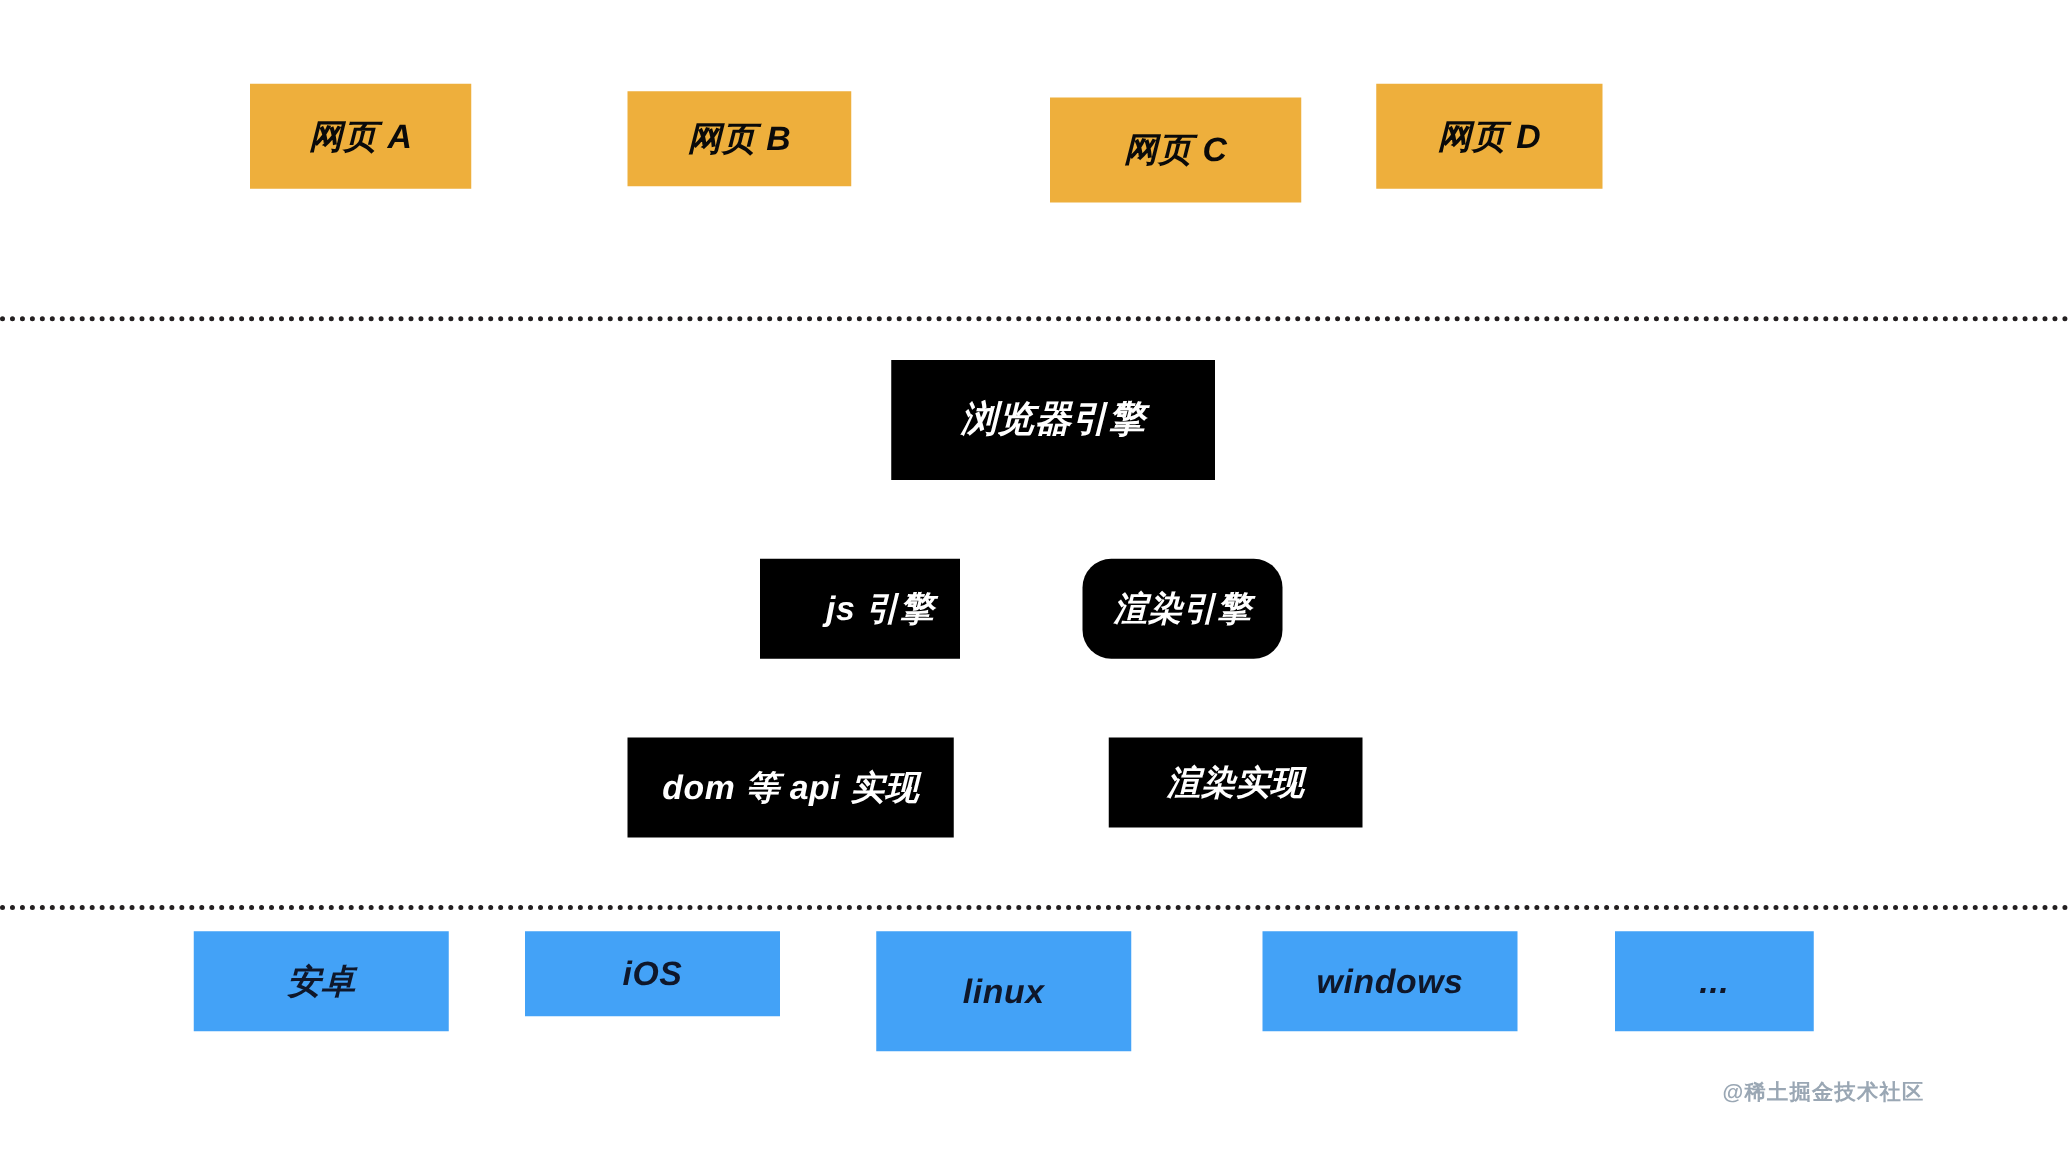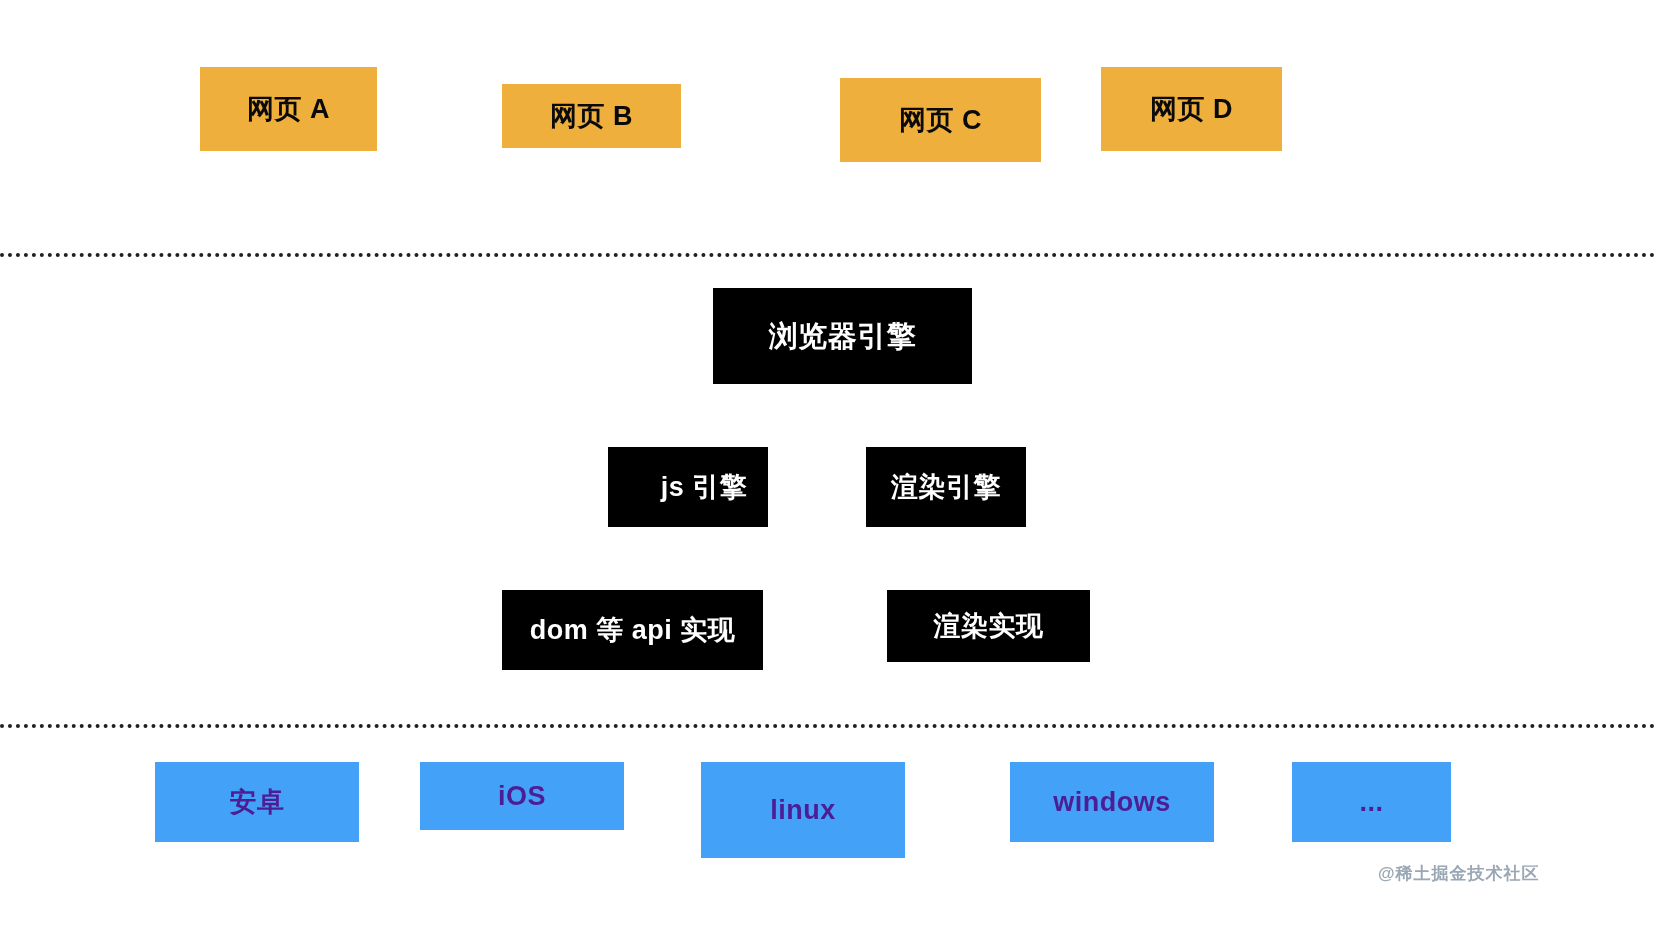--- a/index.html
+++ b/index.html
@@ -24,20 +24,21 @@
     position: absolute;
     display: flex;
     align-items: center;
     justify-content: center;
     box-sizing: border-box;
     font-weight: bold;
     letter-spacing: 0.5px;
     white-space: nowrap;
     line-height: 1;
     user-select: none;
+    font-style: italic;
   }
 
   .node.page {
     background: #eeaf3c;
     color: #0a0a0a;
     font-size: 27px;
   }
 
   .node.engine {
     background: #000000;
@@ -45,23 +46,22 @@
     font-size: 27px;
   }
 
   .node.engine.big {
     font-size: 29px;
     margin-left: 20px;
   }
 
   .node.platform {
     background: #43a2f7;
-    color: #4c1d95;
+    color: #0f172a;
     font-size: 27px;
-    margin-top: 17px;
   }
 
   
   .divider {
     position: absolute;
     left: 0;
     width: 1656px;
     height: 0;
     border-top: 4px dotted #231f20;
   }
@@ -77,26 +77,26 @@
     user-select: none;
   }
 </style>
 </head>
 <body>
 
 <div id="canvas">
     <div class="divider" style="top: 253px;"></div>
     <div class="divider" style="top: 724px;"></div>
     <div class="node page" style="left: 200px; top: 67px; width: 177px; height: 84px;">网页 A</div>
-    <div class="node page" style="left: 502px; top: 84px; width: 179px; height: 64px;">网页 B</div>
+    <div class="node page" style="left: 502px; top: 73px; width: 179px; height: 76px;">网页 B</div>
     <div class="node page" style="left: 840px; top: 67px; width: 201px; height: 84px; margin-top: 11px;">网页 C</div>
     <div class="node page" style="left: 1101px; top: 67px; width: 181px; height: 84px;">网页 D</div>
     <div class="node engine big" style="left: 693px; top: 288px; width: 259px; height: 96px;">浏览器引擎</div>
     <div class="node engine" style="left: 608px; top: 447px; width: 160px; height: 80px; padding-left: 32px;">js 引擎</div>
-    <div class="node engine" style="left: 866px; top: 447px; width: 160px; height: 80px;">渲染引擎</div>
+    <div class="node engine" style="left: 866px; top: 447px; width: 160px; height: 80px; border-radius: 23px;">渲染引擎</div>
     <div class="node engine" style="left: 502px; top: 590px; width: 261px; height: 80px; text-align: right;">dom 等 api 实现</div>
     <div class="node engine" style="left: 887px; top: 590px; width: 203px; height: 72px;">渲染实现</div>
     <div class="node platform" style="left: 155px; top: 745px; width: 204px; height: 80px;">安卓</div>
     <div class="node platform" style="left: 420px; top: 745px; width: 204px; height: 68px;">iOS</div>
     <div class="node platform" style="left: 701px; top: 745px; width: 204px; height: 96px;">linux</div>
     <div class="node platform" style="left: 1010px; top: 745px; width: 204px; height: 80px;">windows</div>
     <div class="node platform" style="left: 1292px; top: 745px; width: 159px; height: 80px;">...</div>
     <div class="watermark" style="left: 1378px; top: 862px;">@稀土掘金技术社区</div>
   </div>
 

